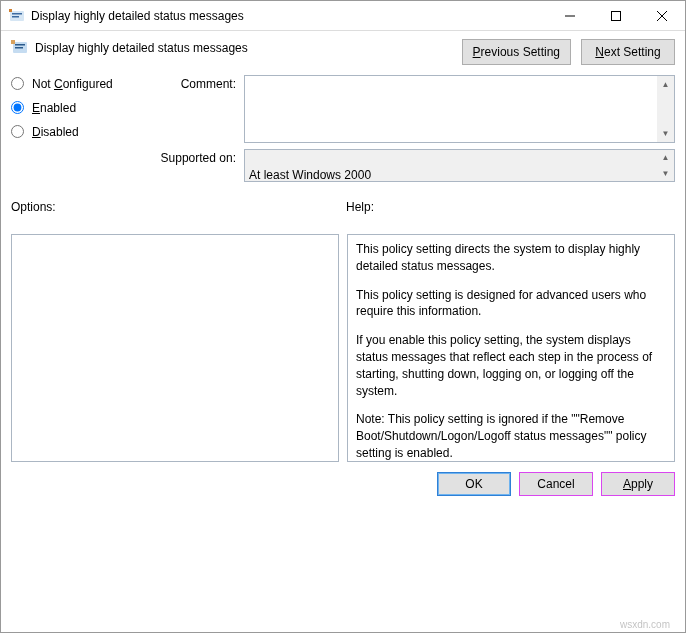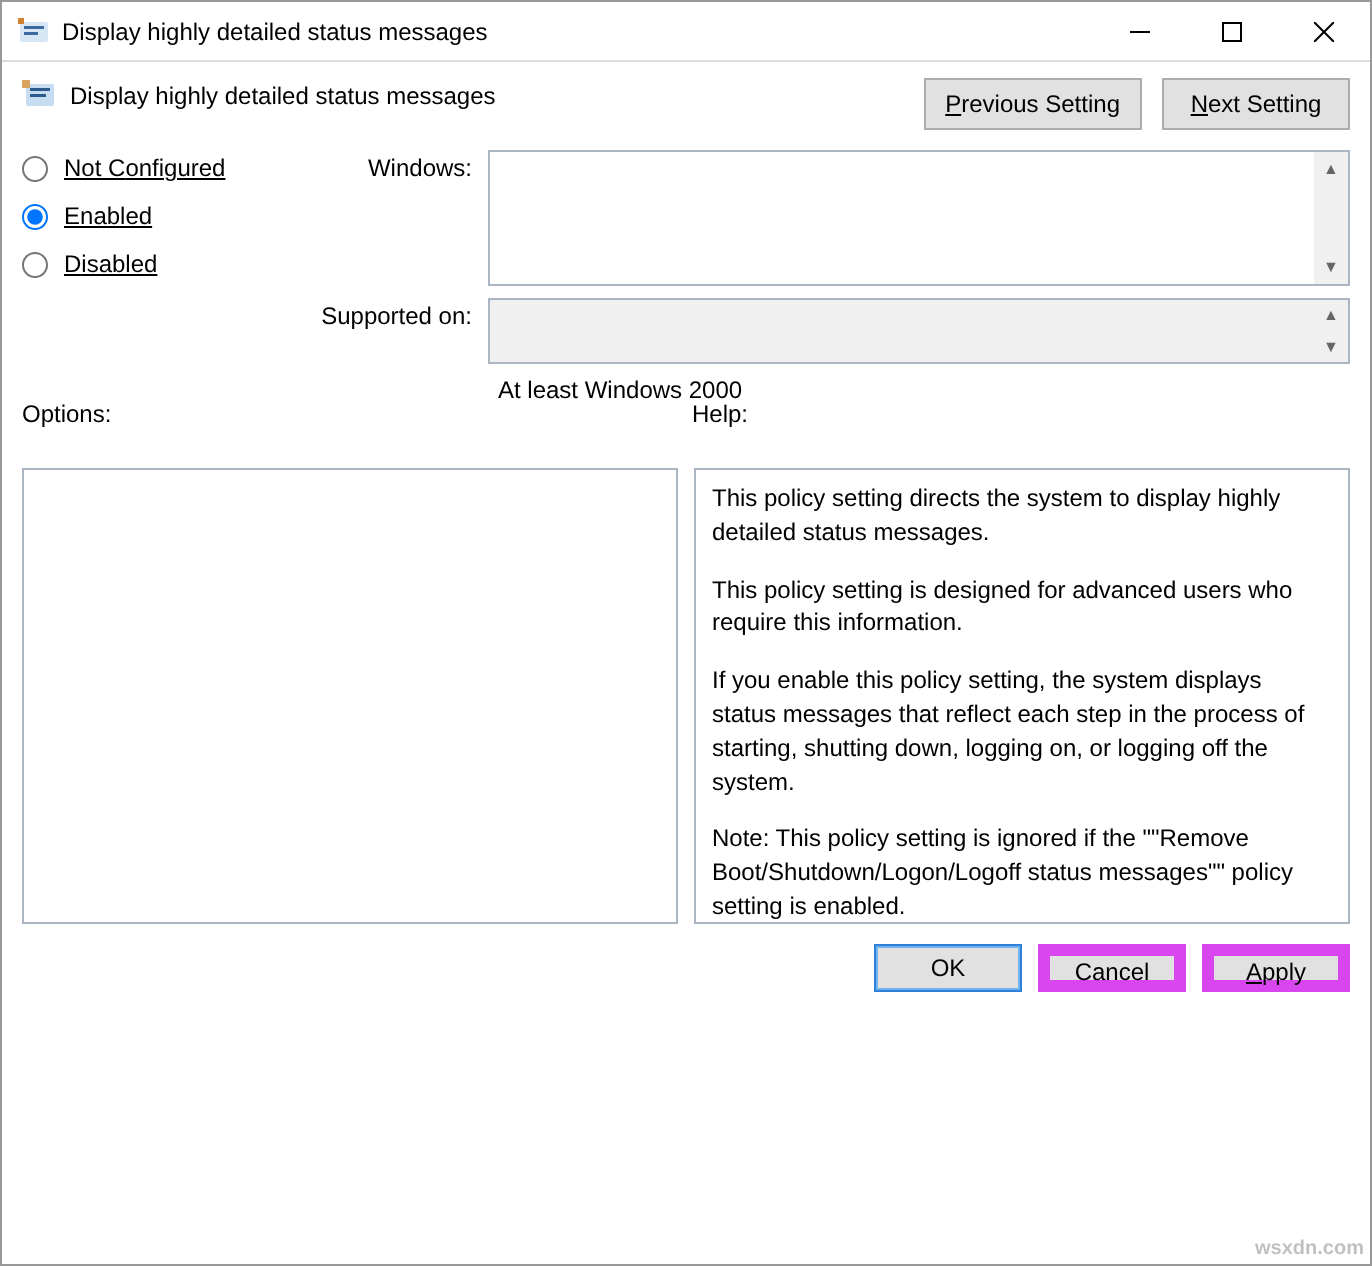--- a/index.html
+++ b/index.html
@@ -68,24 +68,23 @@
   .row-top {
     display: flex;
     margin-top: 6px;
   }
   .radios {
     width: 145px;
     padding-top: 2px;
   }
   .radio-row {
     display: flex;
-    align-items: flex-end;
+    align-items: flex-start;
     margin-bottom: 10px;
     gap: 4px;
-    text-decoration: underline;
   }
   .radio-row input { margin: 0 4px 0 0; }
   .radio-row label .u { text-decoration: underline; }
   .fields {
     flex: 1;
   }
   .field-group {
     display: flex;
     margin-bottom: 6px;
   }
@@ -156,36 +155,35 @@
   .panel-inner p { margin: 0 0 12px 0; }
   .bottom-buttons {
     display: flex;
     justify-content: flex-end;
     gap: 8px;
     padding: 10px 10px 0 10px;
   }
   .footer-btn {
     min-width: 74px;
     height: 24px;
-    border: 6px solid #d946ef;
+    border: 1px solid #d946ef;
     background: #e1e1e1;
     font-size: 12px;
     font-family: inherit;
   }
   .footer-btn.default {
     border: 1px solid #2f80d6;
     box-shadow: inset 0 0 0 1px #6fb3ef;
   }
   .watermark {
     position: absolute;
-    right: 4px;
+    right: 16px;
     bottom: 3px;
     font-size: 10px;
     color: rgba(0,0,0,0.25);
-    font-weight: bold;
   }
 </style>
 </head>
 <body>
 
 <div class="titlebar">
   <span class="titlebar-icon">
     <svg viewBox="0 0 16 16">
         <rect x="1" y="3" width="14" height="10" rx="1" fill="#5b9bd5" opacity="0.25"></rect>
         <rect x="3" y="5" width="10" height="1.5" fill="#3c6aa0"></rect>
@@ -245,33 +243,33 @@
         <label><span class="u">E</span>nabled</label>
       </div>
       <div class="radio-row">
         <input type="radio" name="state" style="">
         <label><span class="u">D</span>isabled</label>
       </div>
     </div>
 
     <div class="fields">
       <div class="field-group">
-        <div class="field-label">Windows:</div>
+        <div class="field-label">Comment:</div>
         <div class="textarea-wrap comment-box">
           <textarea class="textarea" style=""></textarea>
           <div class="scroll-stub">
             <div class="scroll-arrow">▲</div>
             <div class="scroll-arrow">▼</div>
           </div>
         </div>
       </div>
       <div class="field-group">
         <div class="field-label">Supported on:</div>
         <div class="textarea-wrap readonly supported-box">
-          <div class="textarea readonly" style="padding:4px 4px;margin-top:34px;">At least Windows 2000</div>
+          <div class="textarea readonly" style="padding:18px 4px;">At least Windows 2000</div>
           <div class="scroll-stub">
             <div class="scroll-arrow">▲</div>
             <div class="scroll-arrow">▼</div>
           </div>
         </div>
       </div>
     </div>
   </div>
 
   <div class="panels-header">

